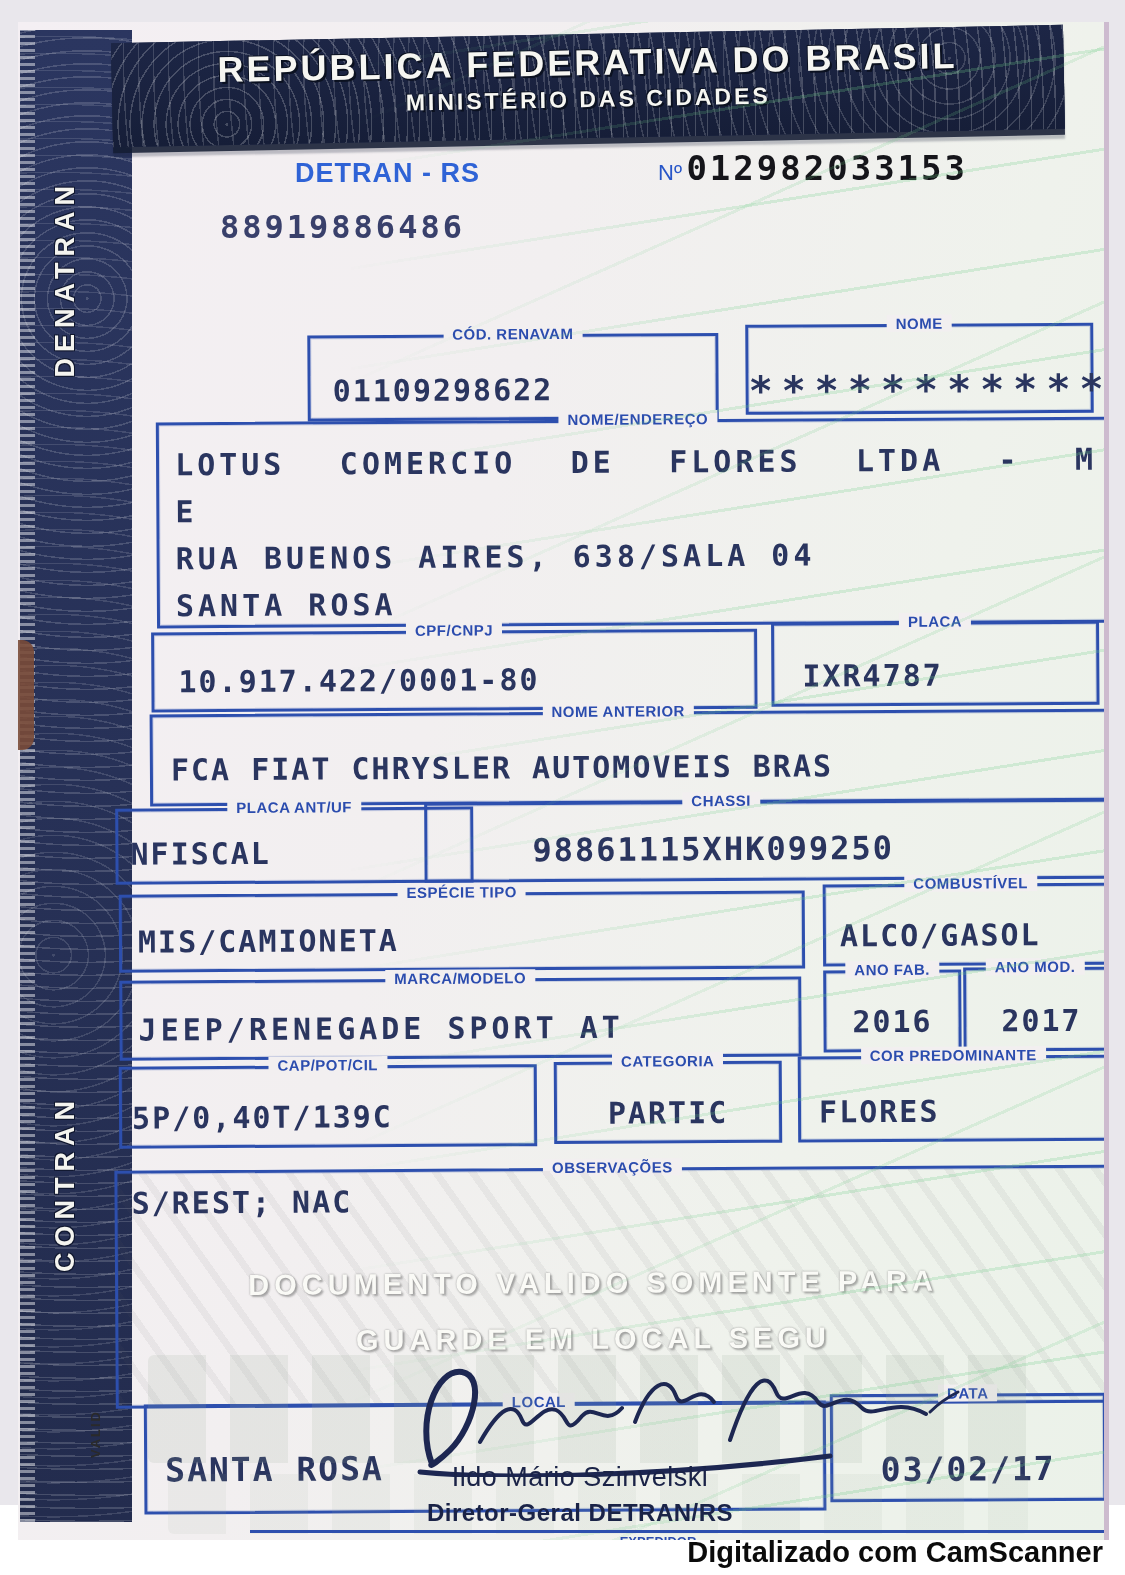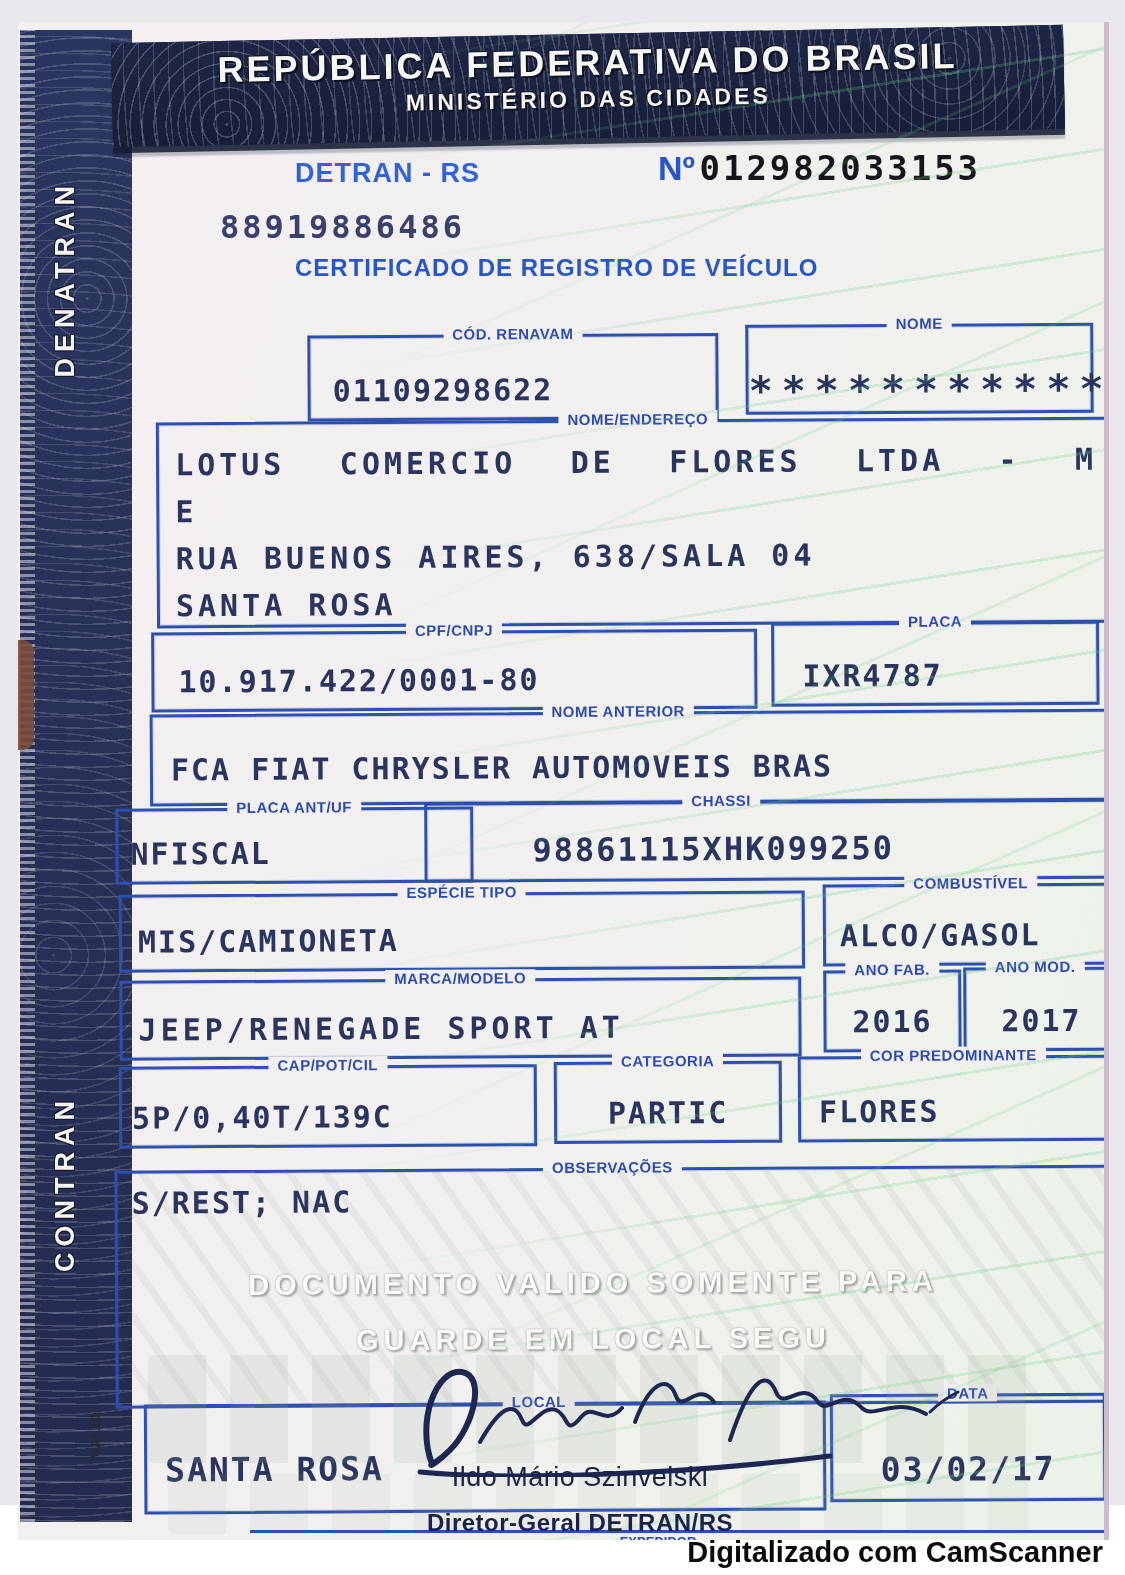--- a/index.html
+++ b/index.html
@@ -28,21 +28,21 @@
           repeating-radial-gradient(circle at 88% 30%,rgba(255,255,255,.16) 0 1.5px,transparent 1.5px 15px),
           linear-gradient(#1d2646,#161e38);
         text-align:center;color:#f6f6f2;}
   .band .t1{margin-top:8px;font-size:36px;font-weight:bold;letter-spacing:3px;
         text-shadow:2px 2px 0 #0b1120,-1px -1px 0 #0b1120;}
   .band .t2{font-size:23px;font-weight:bold;letter-spacing:3px;margin-top:2px;
         text-shadow:2px 2px 0 #0b1120,-1px -1px 0 #0b1120;}
   
   .agency{position:absolute;left:277px;top:136px;font-size:27px;font-weight:bold;color:#2f63d6;letter-spacing:1px;}
   .numero{position:absolute;left:640px;top:126px;white-space:nowrap;}
-  .numero .no{font-size:34px;font-weight:bold;color:#2856c8;}
+  .numero .no{font-size:22px;font-weight:normal;color:#2856c8;}
   .numero .digits{font-family:"DejaVu Sans Mono",monospace;font-size:34px;font-weight:bold;color:#15151a;letter-spacing:3px;}
   .code88{position:absolute;left:202px;top:186px;font-family:"DejaVu Sans Mono",monospace;
         font-size:32px;font-weight:bold;color:#39406b;letter-spacing:3px;}
   .cert-title{position:absolute;left:277px;top:232px;font-size:24px;font-weight:bold;color:#2856c8;letter-spacing:1px;}
   
   .form{position:absolute;left:0;top:0;width:100%;height:100%;transform:rotate(-.35deg);}
   .box{position:absolute;border:3px solid #2d4fae;box-shadow:inset 0 0 0 1px rgba(45,79,174,.18);}
   .lbl{position:absolute;top:-12px;left:50%;transform:translateX(-50%);background:#f2eff0;
        padding:0 9px;white-space:nowrap;font-size:15px;font-weight:bold;color:#2b4cae;letter-spacing:.5px;}
   .val{position:absolute;left:16px;bottom:10px;font-family:"DejaVu Sans Mono",monospace;
@@ -63,21 +63,21 @@
         repeating-linear-gradient(171deg,transparent 0 96px,rgba(110,205,135,.30) 96px 99px),
         repeating-linear-gradient(156deg,transparent 0 230px,rgba(110,205,135,.22) 230px 233px);
        -webkit-mask-image:linear-gradient(90deg,transparent 0 30%,#000 70%);
        mask-image:linear-gradient(90deg,transparent 0 30%,#000 70%);}
   .ghost-block{position:absolute;pointer-events:none;opacity:.55;border-radius:6px;
        background:repeating-linear-gradient(90deg,rgba(150,168,150,.28) 0 58px,rgba(150,168,150,0) 58px 82px);}
   
   .sig{position:absolute;left:392px;top:1330px;z-index:40;}
   .stamp{position:absolute;left:312px;top:1440px;width:500px;text-align:center;z-index:41;}
   .stamp .nm{font-size:27px;font-weight:normal;color:#1a2347;letter-spacing:.5px;}
-  .stamp .rl{font-size:24px;font-weight:bold;color:#1a2347;margin-top:16px;letter-spacing:.5px;}
+  .stamp .rl{font-size:24px;font-weight:bold;color:#1a2347;margin-top:6px;letter-spacing:.5px;}
   .hline{position:absolute;left:232px;top:1508px;width:880px;height:3px;background:#2d4fae;z-index:39;}
   .expedidor{position:absolute;left:520px;top:1512px;width:240px;text-align:center;
        font-size:13px;font-weight:bold;color:#2b4cae;z-index:39;}
   .valid-text{position:absolute;left:70px;top:1388px;writing-mode:vertical-rl;transform:rotate(180deg);
        font-size:13px;font-weight:bold;color:#2a2a2a;letter-spacing:2px;}
   .camscanner{position:absolute;right:22px;top:1536px;font-size:29px;font-weight:600;color:#0b0b0b;z-index:60;}
   .finger{position:absolute;left:0;top:618px;width:16px;height:110px;background:#7a4b38;
        border-radius:0 12px 12px 0;opacity:.9;}
 </style>
 </head>
@@ -99,21 +99,20 @@
       <div class="t1">REPÚBLICA FEDERATIVA DO BRASIL</div>
       <div class="t2">MINISTÉRIO DAS CIDADES</div>
     </div>
 
     <div class="agency">DETRAN - RS</div>
     <div class="numero">
       <span class="no">Nº</span>
       <span class="digits">012982033153</span>
     </div>
     <div class="code88">88919886486</div>
-    <div class="cert-title">CERTIFICADO DE REGISTRO DE VEÍCULO</div>
 
     <div class="form">
 
 
       <div class="box" style="left:292px;top:312px;width:405px;height:80px;">
         <span class="lbl">CÓD. RENAVAM</span>
         <span class="val" style="left:22px;">01109298622</span>
       </div>
 
       <div class="box" style="left:730px;top:304px;width:342px;height:84px;">

